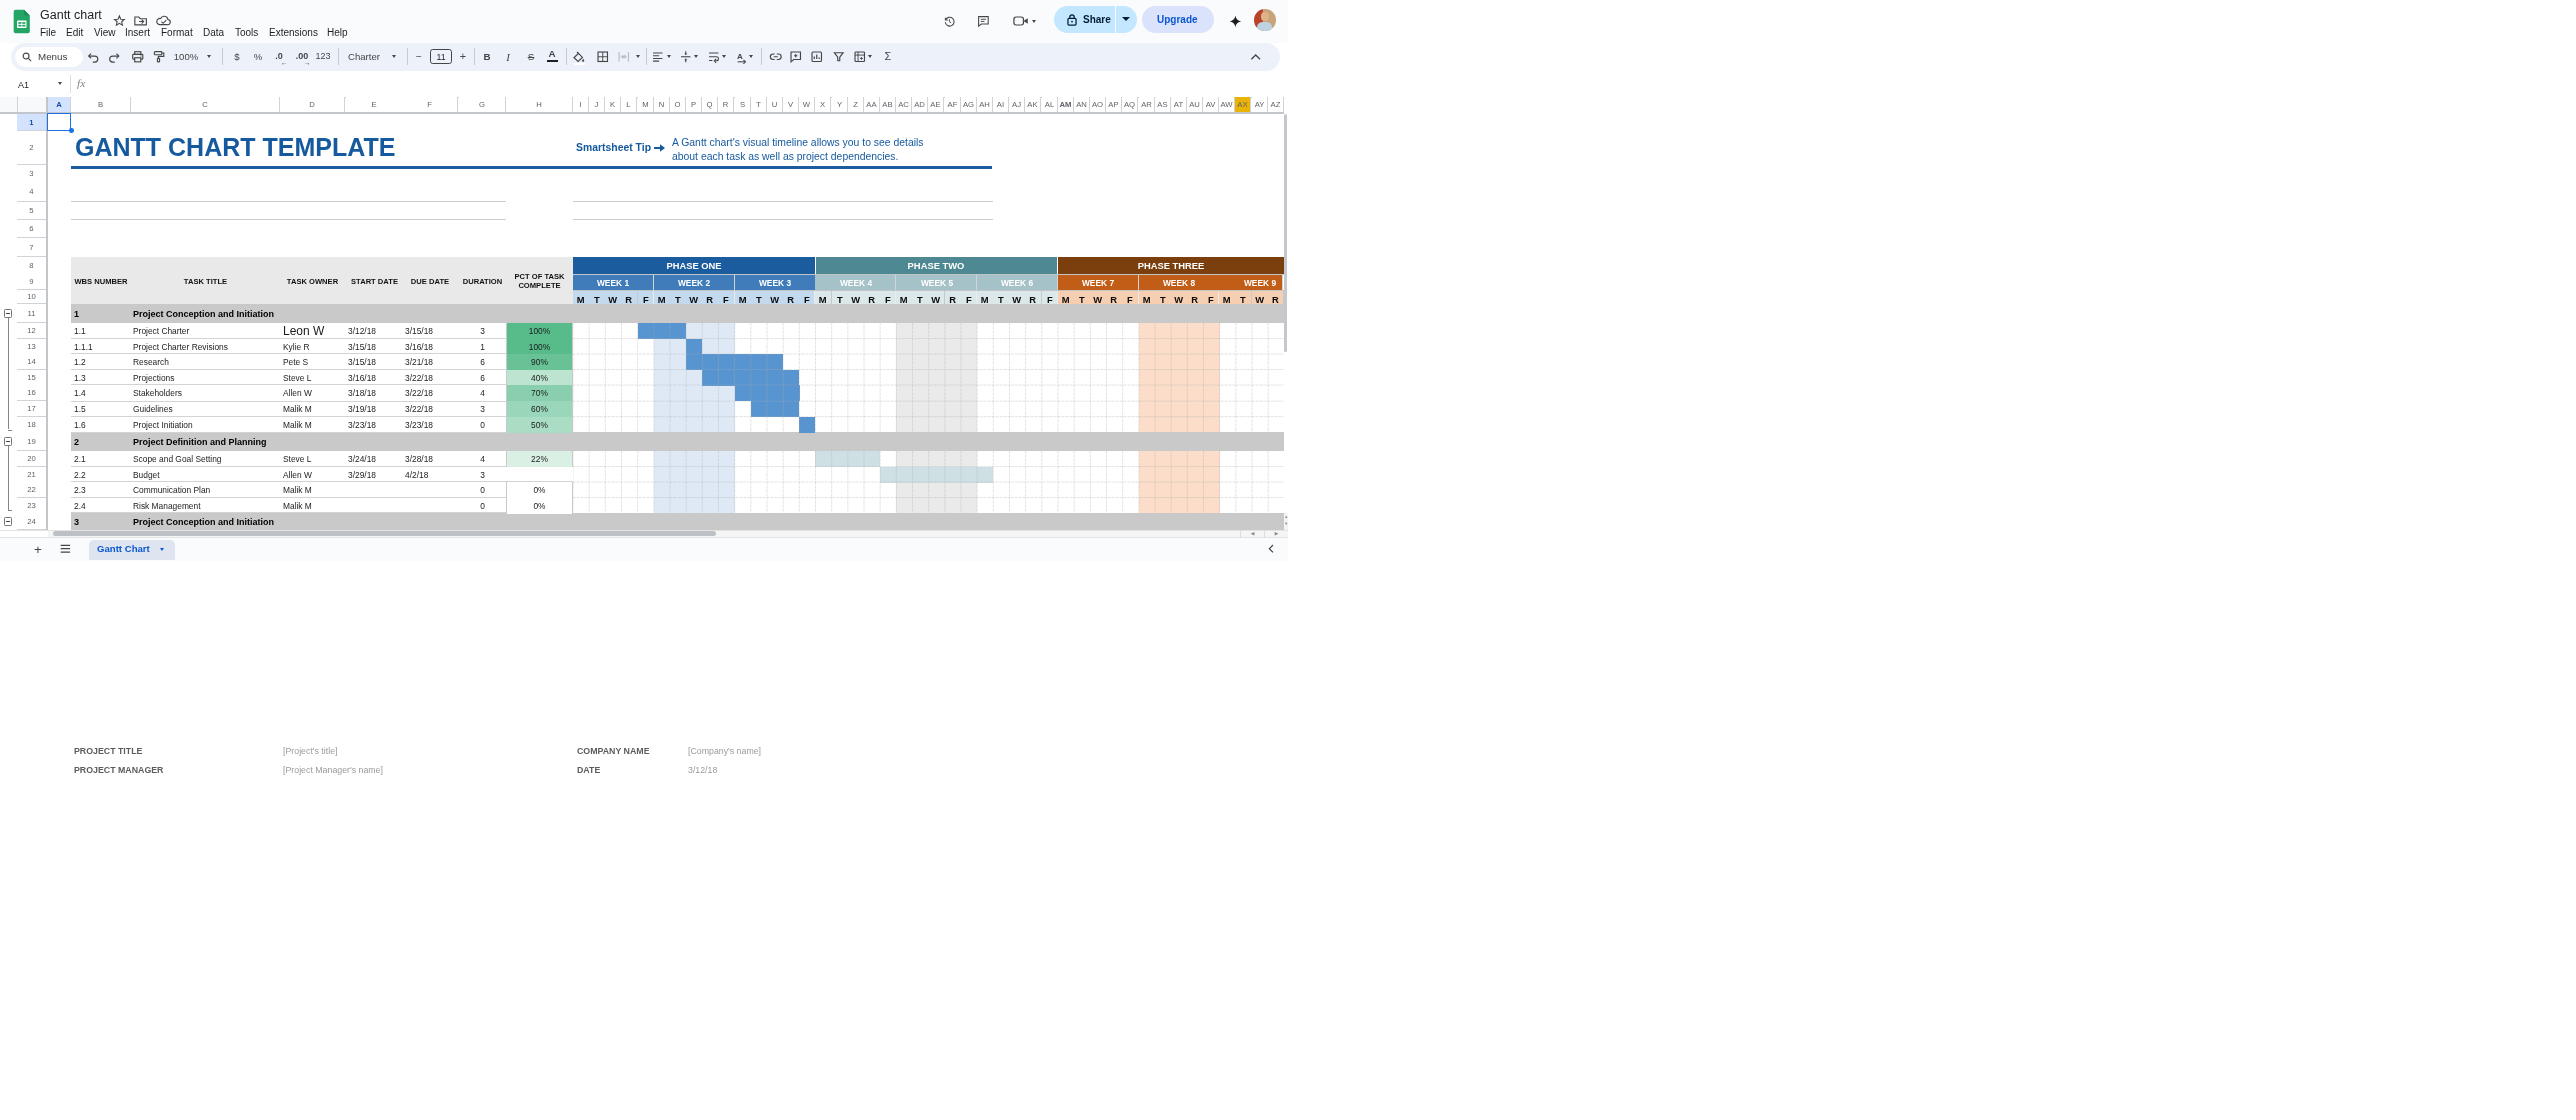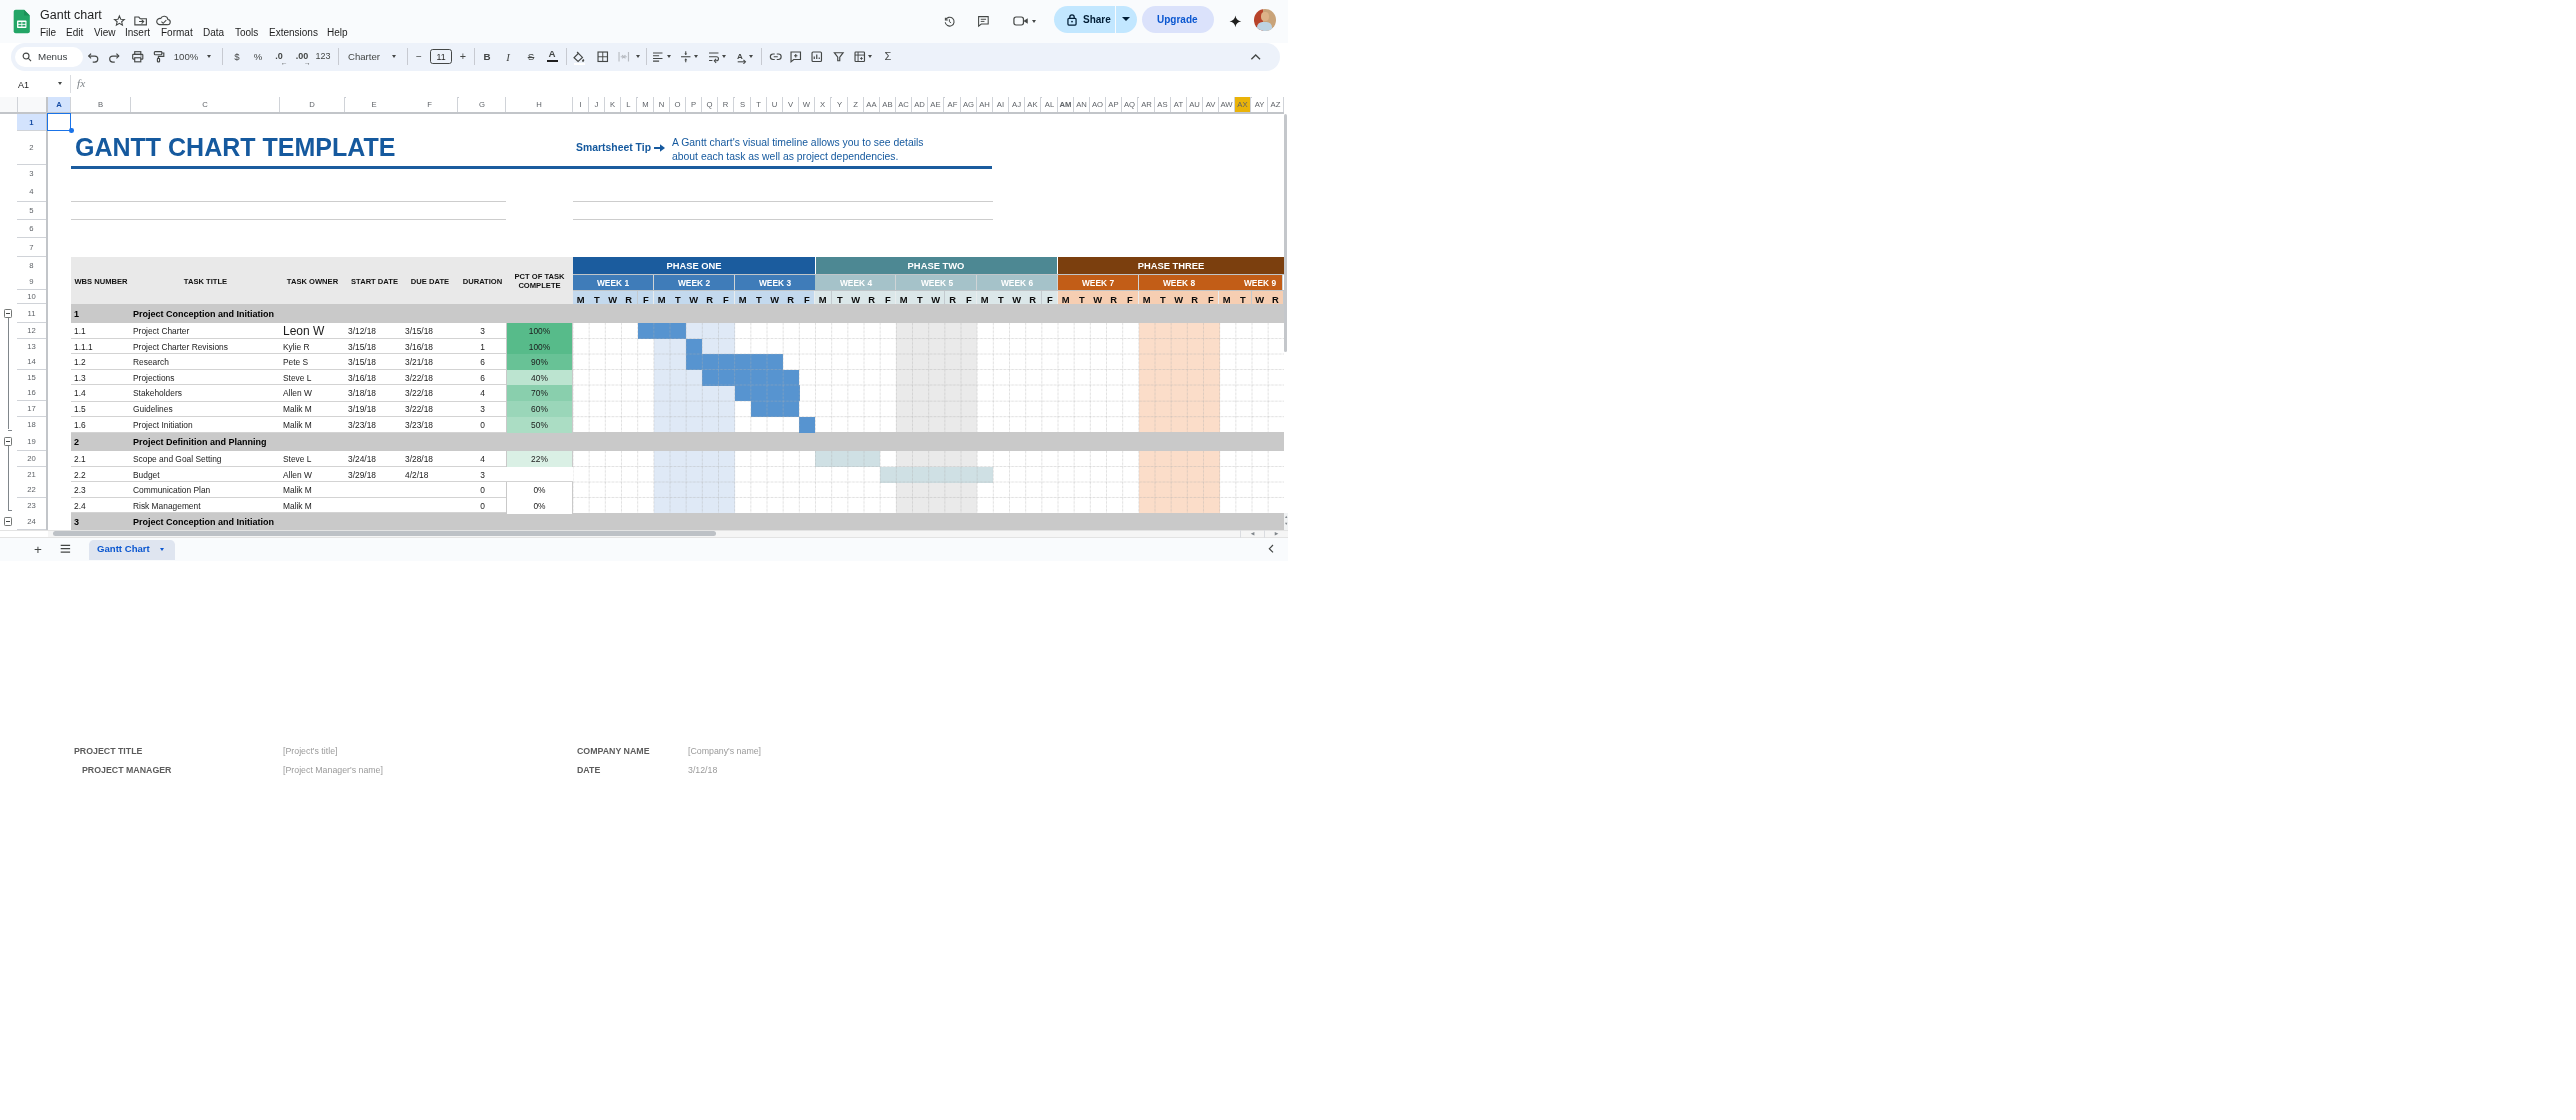--- a/index.html
+++ b/index.html
@@ -284,21 +284,21 @@
 <div class="ab" style="left:75px;top:133px;font-size:25px;font-weight:bold;color:#15599e">GANTT CHART TEMPLATE</div>
 <div class="ab" style="left:71px;top:166px;width:921px;height:2.7px;background:#1b5c9e"></div>
 <div class="ab" style="left:576px;top:142px;width:75px;text-align:right;font-size:10.4px;font-weight:bold;color:#15599e">Smartsheet Tip</div>
 <svg class="ab" style="left:654px;top:144px" width="11.4" height="8" viewBox="0 0 17 12">
     <path d="M0 6 h10" stroke="#15599e" stroke-width="3"></path>
     <path d="M9 0.5 L16.5 6 L9 11.5 z" fill="#15599e"></path>
   </svg>
 <div class="ab" style="left:672px;top:136px;font-size:10.4px;line-height:14px;color:#15599e">A Gantt chart's visual timeline allows you to see details<br>about each task as well as project dependencies.</div>
 <div class="ab" style="left:74px;bottom:364px;font-size:8.8px;color:#5c5c5c;font-weight:bold;">PROJECT TITLE</div>
 <div class="ab" style="left:283px;bottom:364px;font-size:8.8px;color:#9b9b9b;">[Project's title]</div>
-<div class="ab" style="left:74px;bottom:345px;font-size:8.8px;color:#5c5c5c;font-weight:bold;margin-left:8px;">PROJECT MANAGER</div>
+<div class="ab" style="left:74px;bottom:345px;font-size:8.8px;color:#5c5c5c;font-weight:bold;">PROJECT MANAGER</div>
 <div class="ab" style="left:283px;bottom:345px;font-size:8.8px;color:#9b9b9b;">[Project Manager's name]</div>
 <div class="ab" style="left:577px;bottom:364px;font-size:8.8px;color:#5c5c5c;font-weight:bold;">COMPANY NAME</div>
 <div class="ab" style="left:688px;bottom:364px;font-size:8.8px;color:#9b9b9b;">[Company's name]</div>
 <div class="ab" style="left:577px;bottom:345px;font-size:8.8px;color:#5c5c5c;font-weight:bold;">DATE</div>
 <div class="ab" style="left:688px;bottom:345px;font-size:8.8px;color:#9b9b9b;">3/12/18</div>
 <div class="ab" style="left:71px;top:201px;width:435px;height:0.9px;background:#cdcdcd"></div>
 <div class="ab" style="left:573px;top:201px;width:420px;height:0.9px;background:#cdcdcd"></div>
 <div class="ab" style="left:71px;top:219px;width:435px;height:0.9px;background:#cdcdcd"></div>
 <div class="ab" style="left:573px;top:219px;width:420px;height:0.9px;background:#cdcdcd"></div>
 <div class="ab" style="left:71px;top:257px;width:502px;height:48px;background:#e9e9e9"></div>

